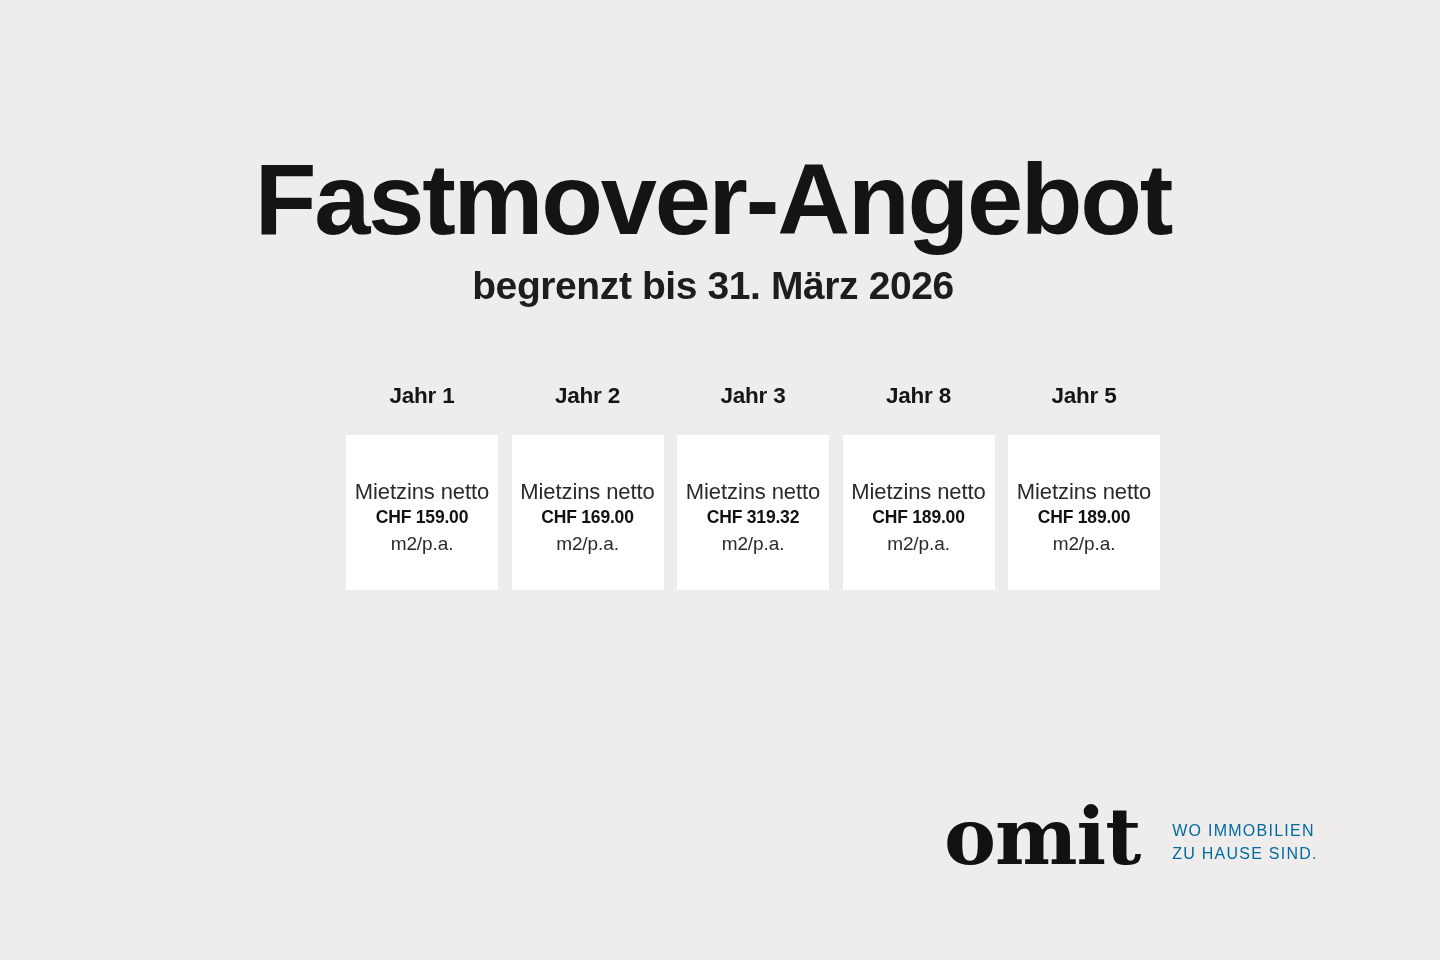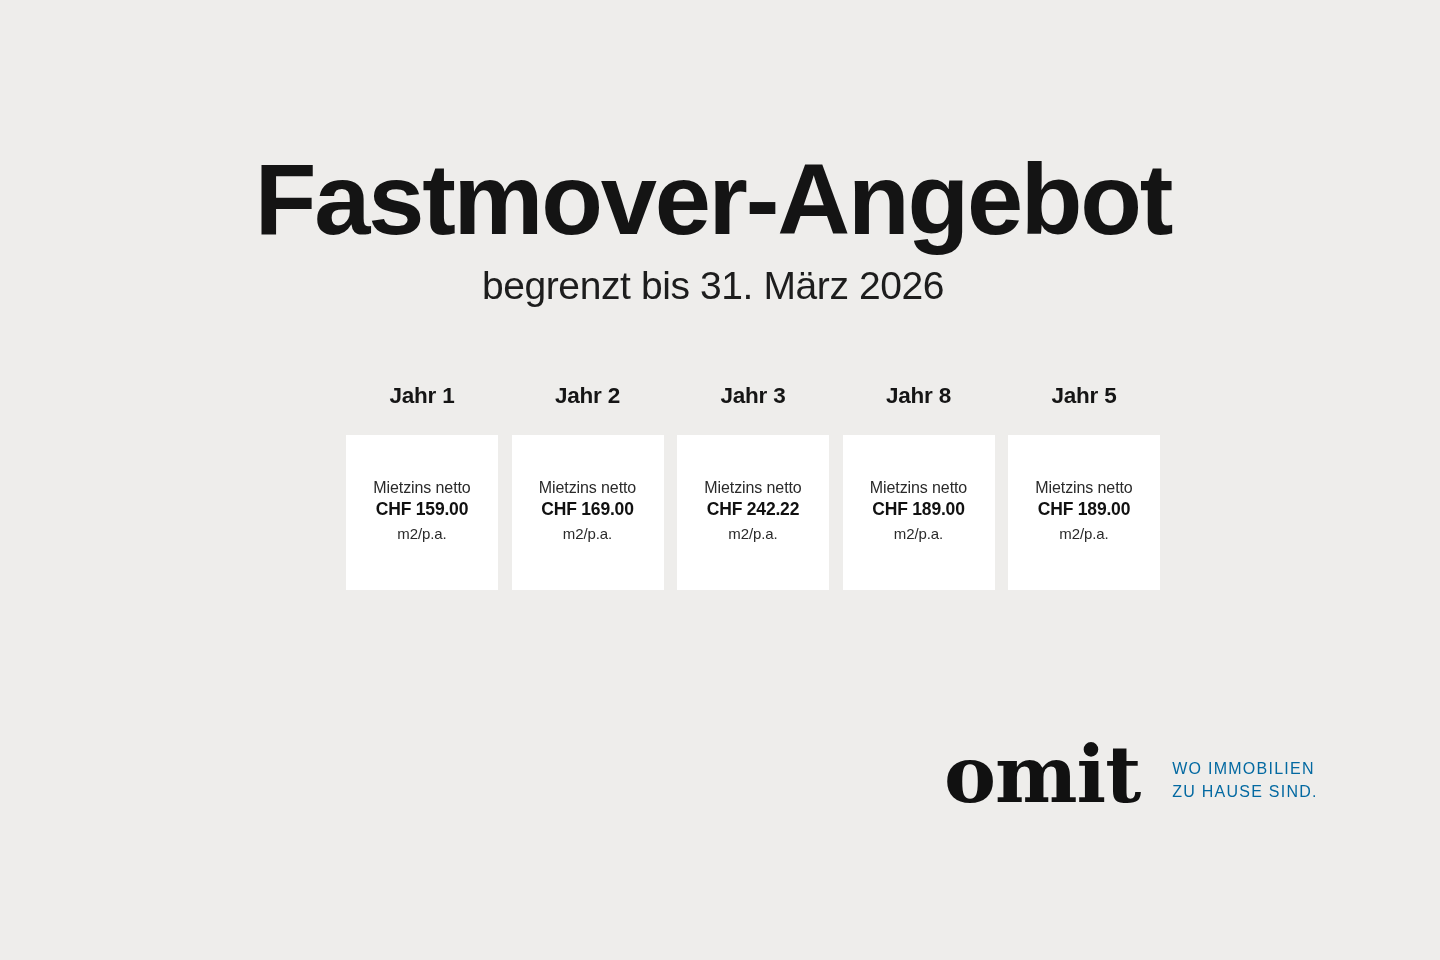--- a/index.html
+++ b/index.html
@@ -33,21 +33,21 @@
     font-size: 101px;
     font-weight: 700;
     letter-spacing: -2.2px;
     line-height: 1.02;
     color: #141414;
     margin: 0;
     white-space: nowrap;
   }
   .subtitle {
     font-size: 39px;
-    font-weight: 400;
+    font-weight: 700;
     letter-spacing: -0.4px;
     line-height: 1.1;
     color: #1d1d1d;
     margin: 14px 0 0 0;
     white-space: nowrap;
   }
 
   
   .columns {
     position: absolute;
@@ -76,50 +76,50 @@
     height: 155px;
     background: #ffffff;
     display: flex;
     flex-direction: column;
     align-items: center;
     justify-content: flex-start;
     box-sizing: border-box;
     padding-top: 43px;
   }
   .card-label {
-    font-size: 16px;
+    font-size: 22px;
     font-weight: 400;
     line-height: 1.28;
     color: #2a2a2a;
     letter-spacing: -0.1px;
     white-space: nowrap;
   }
   .card-price {
     font-size: 17.5px;
     font-weight: 700;
     line-height: 1.28;
     color: #111111;
     letter-spacing: -0.2px;
     white-space: nowrap;
   }
   .card-unit {
-    font-size: 15px;
+    font-size: 19px;
     font-weight: 400;
     line-height: 1.28;
     color: #2a2a2a;
     letter-spacing: -0.1px;
     margin-top: 4px;
     white-space: nowrap;
   }
 
   
   .logo-lockup {
     position: absolute;
     left: 944px;
-    top: 738px;
+    top: 800px;
     display: flex;
     align-items: center;
   }
   .wordmark {
     font-family: "DejaVu Serif", serif;
     font-size: 78px;
     font-weight: 700;
     letter-spacing: -1px;
     line-height: 1;
     color: #111111;
@@ -167,21 +167,21 @@
         <div class="card-label">Mietzins netto</div>
         <div class="card-price">CHF 169.00</div>
         <div class="card-unit">m2/p.a.</div>
       </div>
     </div>
 
     <div class="column">
       <div class="col-head">Jahr 3</div>
       <div class="card">
         <div class="card-label">Mietzins netto</div>
-        <div class="card-price">CHF 242.22</div>
+        <div class="card-price">CHF 319.32</div>
         <div class="card-unit">m2/p.a.</div>
       </div>
     </div>
 
     <div class="column">
       <div class="col-head">Jahr 8</div>
       <div class="card">
         <div class="card-label">Mietzins netto</div>
         <div class="card-price">CHF 189.00</div>
         <div class="card-unit">m2/p.a.</div>

